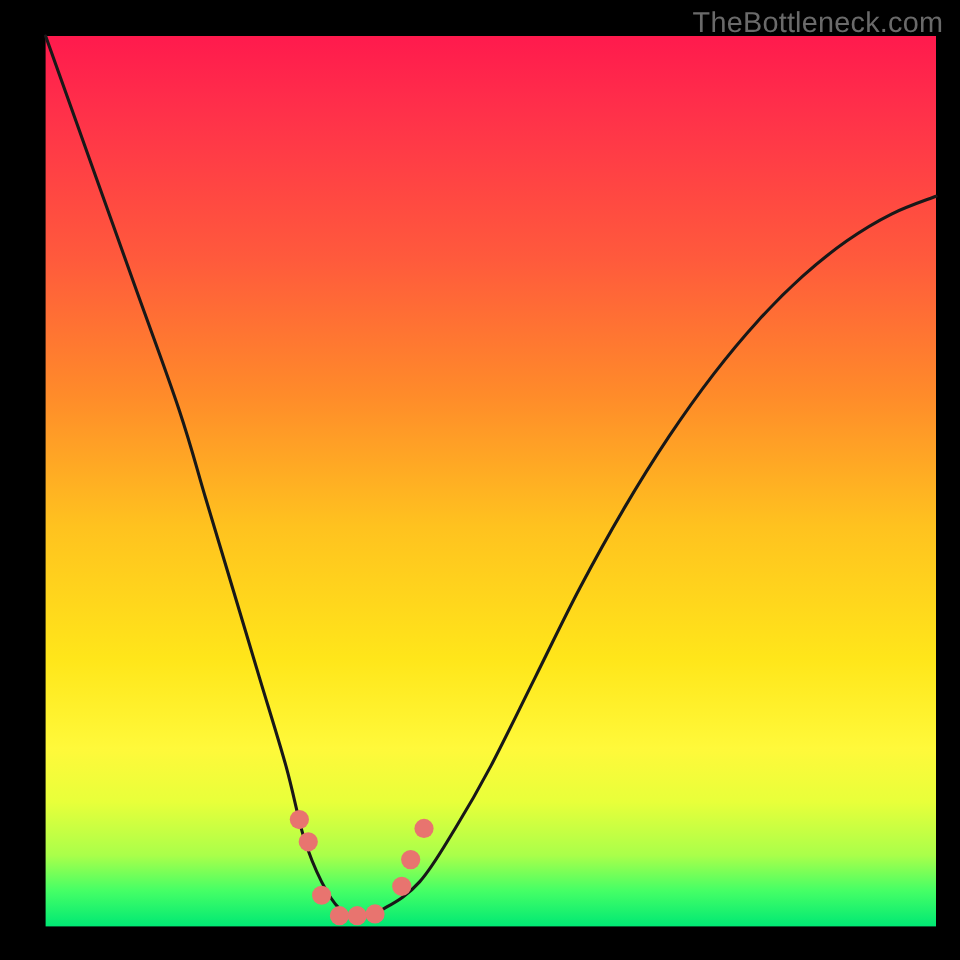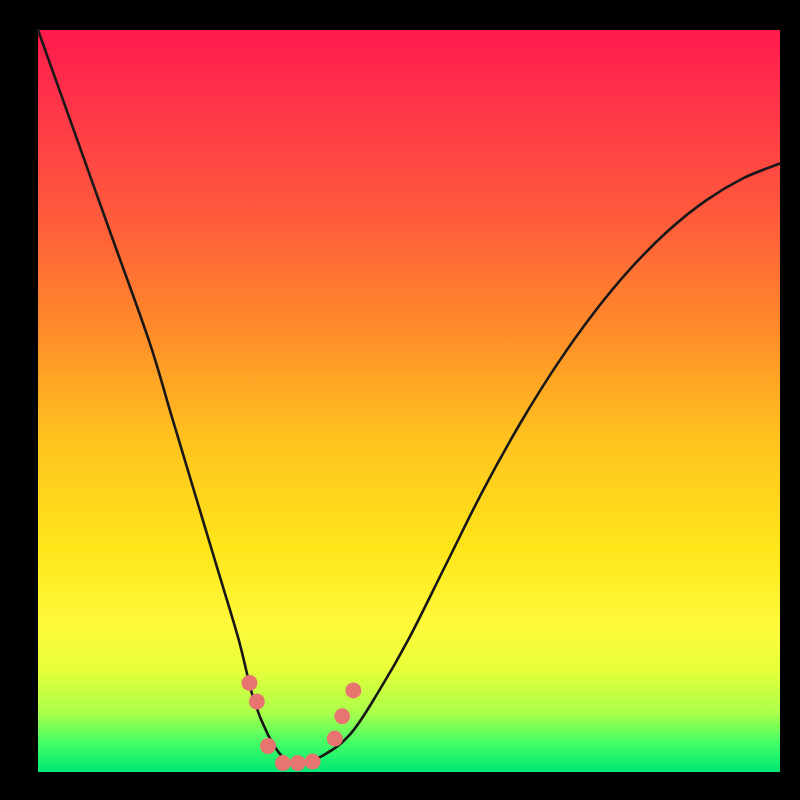--- a/index.html
+++ b/index.html
@@ -58,20 +58,21 @@
     width: 742px;
     height: 742px;
     overflow: visible;
   }
 </style>
 </head>
 <body>
 
 <div class="frame">
 
+  <div class="watermark">TheBottleneck.com</div>
 
   <div class="plot-area">
     <svg class="curve-layer" viewBox="0 0 742 742" preserveAspectRatio="none">
       <path id="curve-path" fill="none" stroke="#181818" stroke-width="2.6" stroke-linecap="round" d="M 0.00 0.00 C 6.68 18.70, 23.74 66.48, 37.10 103.88 C 50.46 141.28, 60.84 170.36, 74.20 207.76 C 87.56 245.16, 100.62 279.59, 111.30 311.64 C 121.98 343.69, 125.55 359.13, 133.56 385.84 C 141.57 412.55, 147.81 433.33, 155.82 460.04 C 163.83 486.75, 170.07 507.53, 178.08 534.24 C 186.09 560.95, 193.66 584.40, 200.34 608.44 C 207.02 632.48, 209.84 650.44, 215.18 667.80 C 220.52 685.16, 224.68 694.22, 230.02 704.90 C 235.36 715.58, 239.52 721.82, 244.86 727.16 C 250.20 732.50, 253.02 734.58, 259.70 734.58 C 266.38 734.58, 272.61 732.50, 281.96 727.16 C 291.31 721.82, 300.96 716.92, 311.64 704.90 C 322.32 692.88, 330.64 677.74, 341.32 660.38 C 352.00 643.02, 358.98 631.15, 371.00 608.44 C 383.02 585.73, 394.74 560.95, 408.10 534.24 C 421.46 507.53, 431.84 485.42, 445.20 460.04 C 458.56 434.66, 468.94 415.97, 482.30 393.26 C 495.66 370.55, 506.04 353.93, 519.40 333.90 C 532.76 313.87, 543.14 299.32, 556.50 281.96 C 569.86 264.60, 580.24 252.13, 593.60 237.44 C 606.96 222.75, 617.34 212.36, 630.70 200.34 C 644.06 188.32, 654.44 180.01, 667.80 170.66 C 681.16 161.31, 691.54 155.08, 704.90 148.40 C 718.26 141.72, 735.32 136.23, 742.00 133.56"></path>
       <g id="marker-group">
           <circle cx="211.47" cy="652.96" r="8" fill="#e8746f"></circle>
           <circle cx="218.89" cy="671.51" r="8" fill="#e8746f"></circle>
           <circle cx="230.02" cy="716.03" r="8" fill="#e8746f"></circle>
           <circle cx="244.86" cy="733.10" r="8" fill="#e8746f"></circle>
           <circle cx="259.70" cy="733.10" r="8" fill="#e8746f"></circle>

